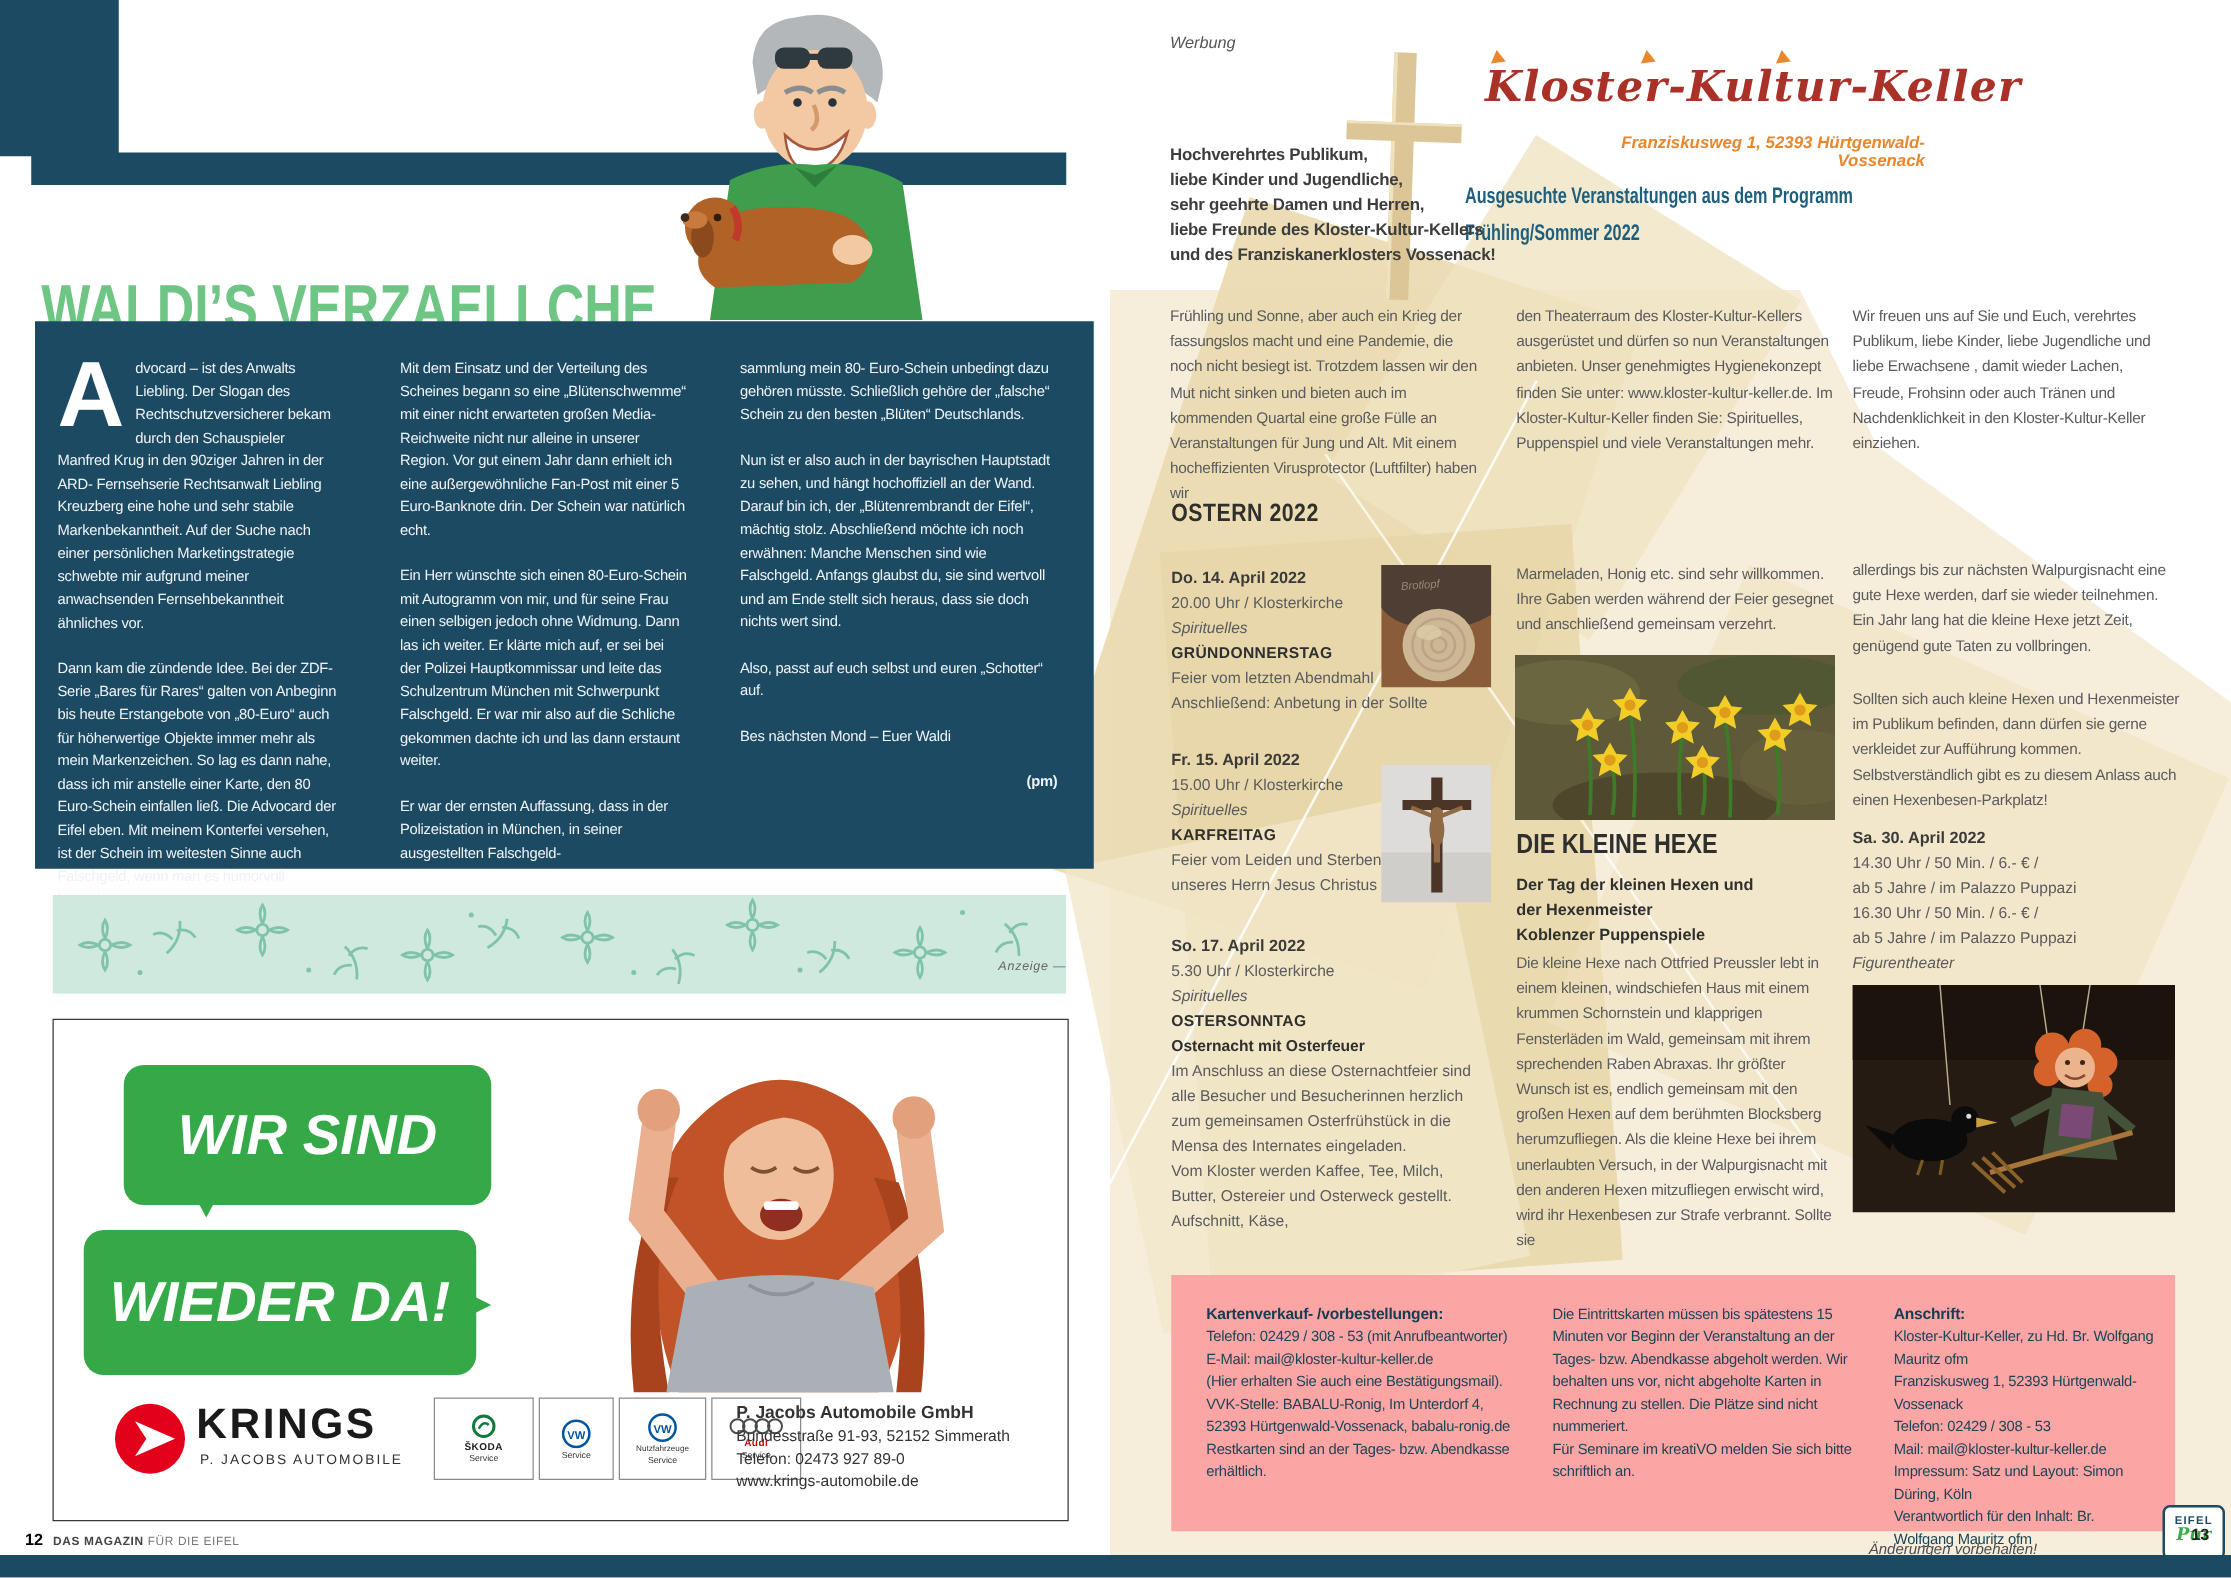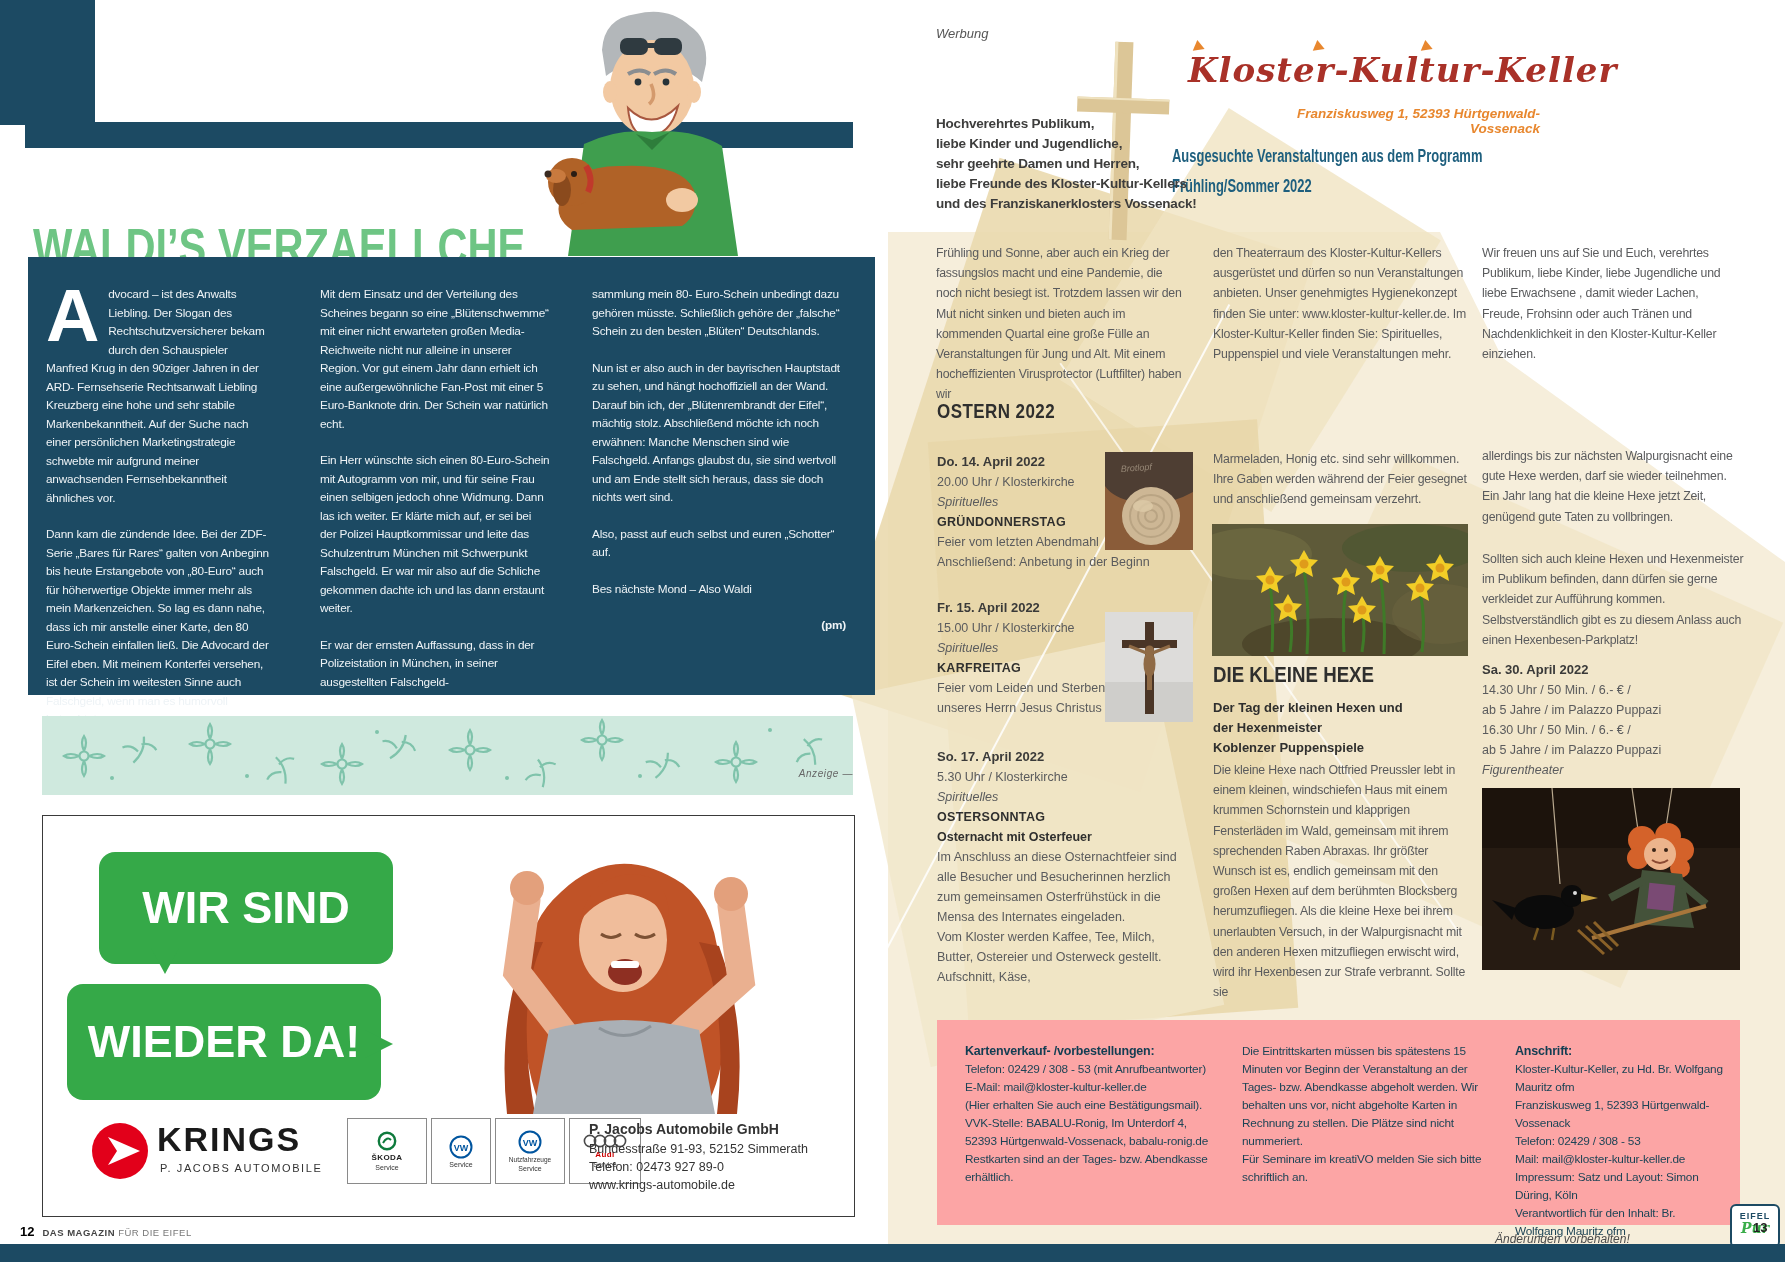--- a/index.html
+++ b/index.html
@@ -18,21 +18,21 @@
   .art-col p{margin:0 0 18px 0;}
   .c1{left:18px;width:226px;} .c2{left:292px;width:230px;} .c3{left:564px;width:254px;}
   .dropcap{float:left;font-size:74px;line-height:56px;font-weight:bold;margin:3px 9px 0 0;color:#fff;}
   .byline{text-align:right;font-weight:bold;margin-top:6px;}
 
   .floral{left:42px;top:716px;width:811px;height:79px;}
   .anzeige{left:600px;top:768px;width:253px;text-align:right;font-size:10px;color:#666;
            font-style:italic;letter-spacing:.6px;}
   .ad{left:42px;top:815px;width:811px;height:400px;background:#fff;border:1px solid #3a3a3a;}
   .bub{position:absolute;background:#35a948;border-radius:16px;color:#fff;font-weight:bold;
-       text-align:center;}
+       font-style:italic;text-align:center;}
   .b1{left:56px;top:36px;width:294px;height:112px;font-size:45px;line-height:112px;}
   .b2{left:24px;top:168px;width:314px;height:116px;font-size:45px;line-height:116px;}
   .b1:after{content:"";position:absolute;left:52px;bottom:-24px;border:14px solid transparent;
             border-top:26px solid #35a948;}
   .b2:after{content:"";position:absolute;right:-26px;top:46px;border:14px solid transparent;
             border-left:28px solid #35a948;}
   .woman{position:absolute;left:388px;top:6px;width:370px;height:292px;}
   .krings-arrow{position:absolute;left:48px;top:306px;width:58px;height:58px;}
   .krings-word{position:absolute;left:114px;top:304px;font-size:34px;font-weight:bold;color:#1a1a1a;
                letter-spacing:2px;}
@@ -167,21 +167,21 @@
     </div>
     <div class="art-col c2">
       <p>Mit dem Einsatz und der Verteilung des Scheines begann so eine „Blütenschwemme“ mit einer nicht erwarteten großen Media- Reichweite nicht nur alleine in unserer Region. Vor gut einem Jahr dann erhielt ich eine außergewöhnliche Fan-Post mit einer 5 Euro-Banknote drin. Der Schein war natürlich echt.</p>
       <p>Ein Herr wünschte sich einen 80-Euro-Schein mit Autogramm von mir, und für seine Frau einen selbigen jedoch ohne Widmung. Dann las ich weiter. Er klärte mich auf, er sei bei der Polizei Hauptkommissar und leite das Schulzentrum München mit Schwerpunkt Falschgeld. Er war mir also auf die Schliche gekommen dachte ich und las dann erstaunt weiter.</p>
       <p>Er war der ernsten Auffassung, dass in der Polizeistation in München, in seiner ausgestellten Falschgeld-</p>
     </div>
     <div class="art-col c3">
       <p>sammlung mein 80- Euro-Schein unbedingt dazu gehören müsste. Schließlich gehöre der „falsche“ Schein zu den besten „Blüten“ Deutschlands.</p>
       <p>Nun ist er also auch in der bayrischen Hauptstadt zu sehen, und hängt hochoffiziell an der Wand. Darauf bin ich, der „Blütenrembrandt der Eifel“, mächtig stolz. Abschließend möchte ich noch erwähnen: Manche Menschen sind wie Falschgeld. Anfangs glaubst du, sie sind wertvoll und am Ende stellt sich heraus, dass sie doch nichts wert sind.</p>
       <p>Also, passt auf euch selbst und euren „Schotter“ auf.</p>
-      <p>Bes nächste Mond – Also Waldi</p>
+      <p>Bes nächsten Mond – Euer Waldi</p>
       <p class="byline">(pm)</p>
     </div>
   </div>
 
   <svg class="abs floral" viewBox="0 0 811 79">
     <rect width="811" height="79" fill="#cfe9de"></rect>
     <defs>
       <g id="fA" stroke="#7fc3ab" fill="none" stroke-width="2.2">
         <circle r="4.5"></circle>
         <path d="M0,-5 Q4,-14 0,-20 Q-4,-14 0,-5 M5,0 Q14,4 20,0 Q14,-4 5,0 M0,5 Q4,14 0,20 Q-4,14 0,5 M-5,0 Q-14,4 -20,0 Q-14,-4 -5,0"></path>
@@ -319,21 +319,21 @@
     </div>
 
   <div class="abs ostern-h">OSTERN 2022</div>
 
   <div class="abs ev" style="left:937px;top:452px">
     <p class="dt">Do. 14. April 2022</p>
     <p>20.00 Uhr / Klosterkirche</p>
     <p class="cat">Spirituelles</p>
     <p class="ttl">GRÜNDONNERSTAG</p>
     <p>Feier vom letzten Abendmahl</p>
-    <p>Anschließend: Anbetung in der Beginn</p>
+    <p>Anschließend: Anbetung in der Sollte</p>
   </div>
 
   <div class="abs ev" style="left:937px;top:598px">
     <p class="dt">Fr. 15. April 2022</p>
     <p>15.00 Uhr / Klosterkirche</p>
     <p class="cat">Spirituelles</p>
     <p class="ttl">KARFREITAG</p>
     <p>Feier vom Leiden und Sterben</p>
     <p>unseres Herrn Jesus Christus</p>
   </div>

